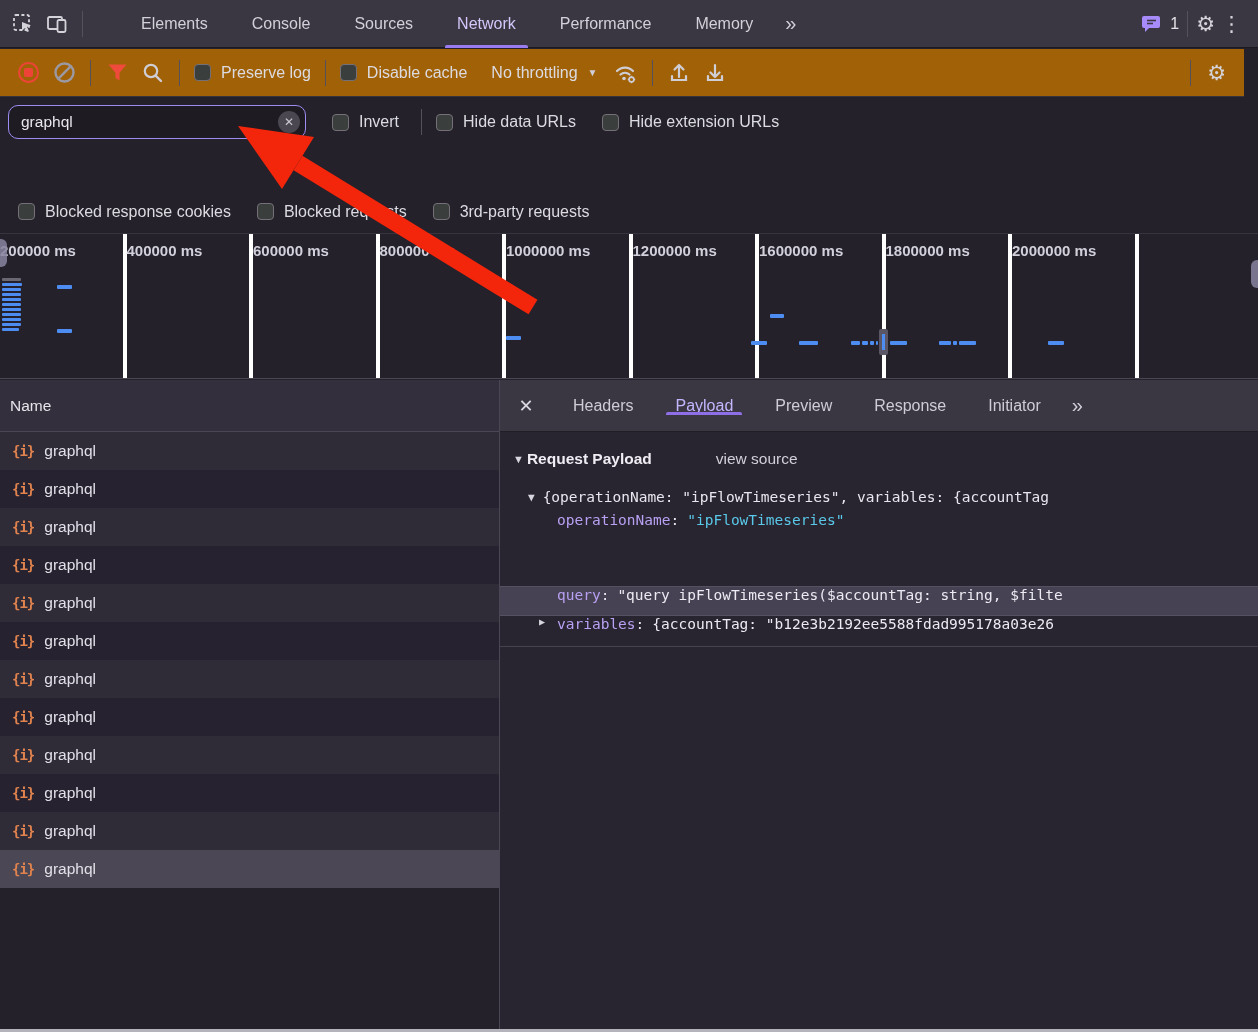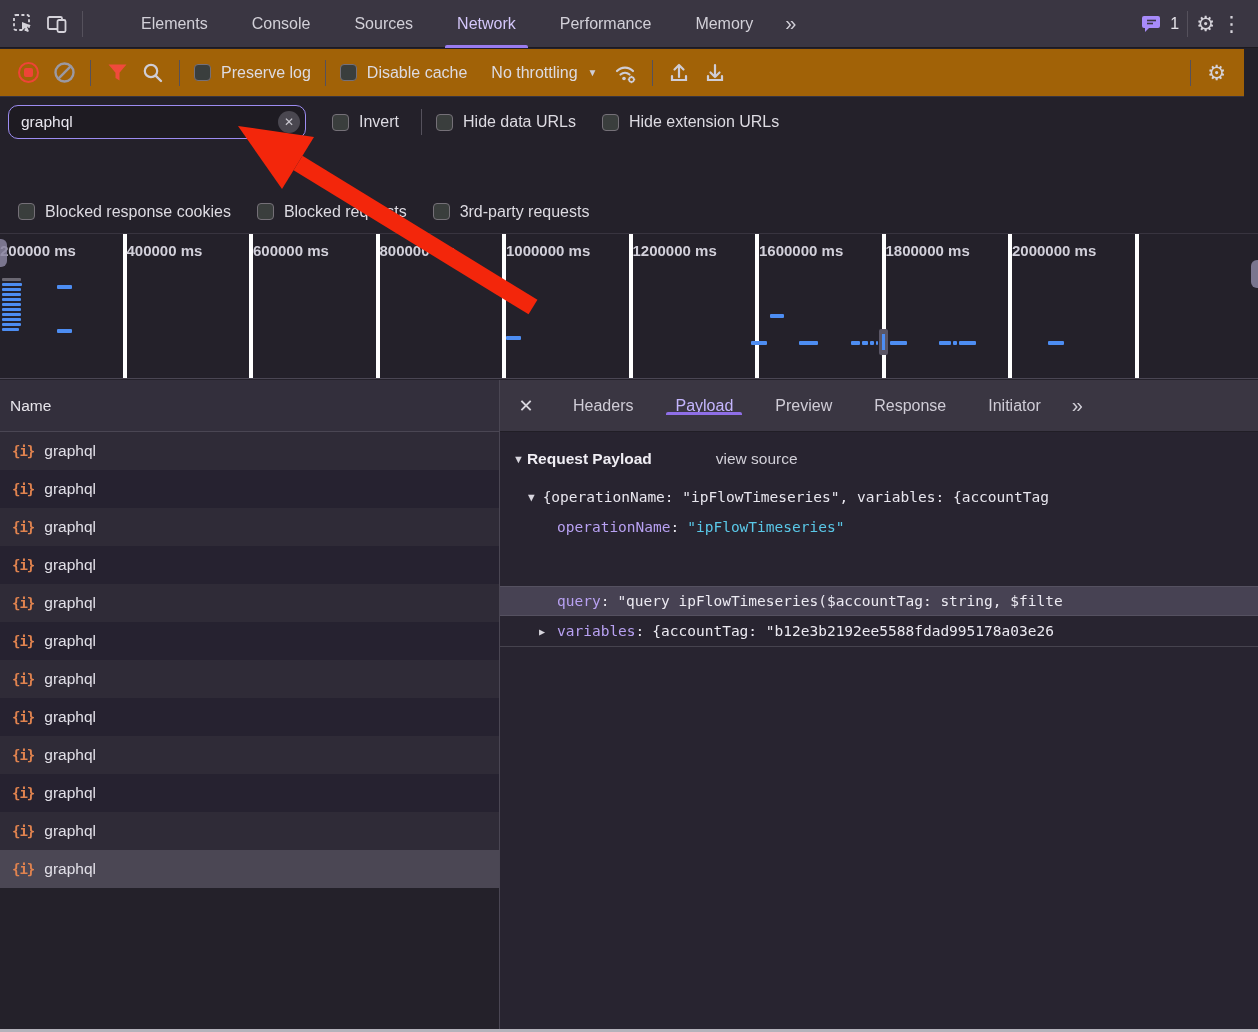--- a/index.html
+++ b/index.html
@@ -93,21 +93,21 @@
   .dtab.active::after{ content:""; position:absolute; left:12px; right:12px; bottom:0; height:3px; background:#8f6fe8; border-radius:2px 2px 0 0; }
 
   .payload{ flex:1; overflow:hidden; padding-top:12px; }
   .payload-head{ display:flex; align-items:center; padding-left:13px; height:30px; }
   .tri{ font-size:11px; color:#d8d6de; margin-right:3px; }
   .payload-title{ font-size:15.5px; font-weight:700; color:#f0eef4; }
   .view-source{ margin-left:64px; font-size:15.5px; color:#d2d0d8; cursor:pointer; }
   .p-root{ display:flex; align-items:center; height:30px; margin-top:8px; padding-left:28px;
            font-family:"DejaVu Sans Mono", monospace; font-size:14.5px; color:#e8e6ee; white-space:nowrap; overflow:hidden; }
   .p-root .tri{ margin-right:8px; }
-  .p-row{ display:flex; align-items:center; height:30px; padding-left:39px; font-family:"DejaVu Sans Mono", monospace;
+  .p-row{ display:flex; height:30px; padding-left:39px; font-family:"DejaVu Sans Mono", monospace;
           font-size:14.5px; white-space:nowrap; overflow:hidden; }
   .p-row.hl{ background:#474253; border-top:1px solid #555160; border-bottom:1px solid #555160;margin-top:44px; }
   .p-exp{ width:18px; font-size:10px; color:#d8d6de; flex:0 0 auto; }
   .p-key{ color:#b8a1f2; }
   .p-colon{ color:#e8e6ee; }
   .p-val{ color:#eceaf2; margin-left:8px; }
   .p-val.string{ color:#5ac8e8; }
   .p-divider{ height:1px; background:#46434e; margin-top:0; }
 
   

